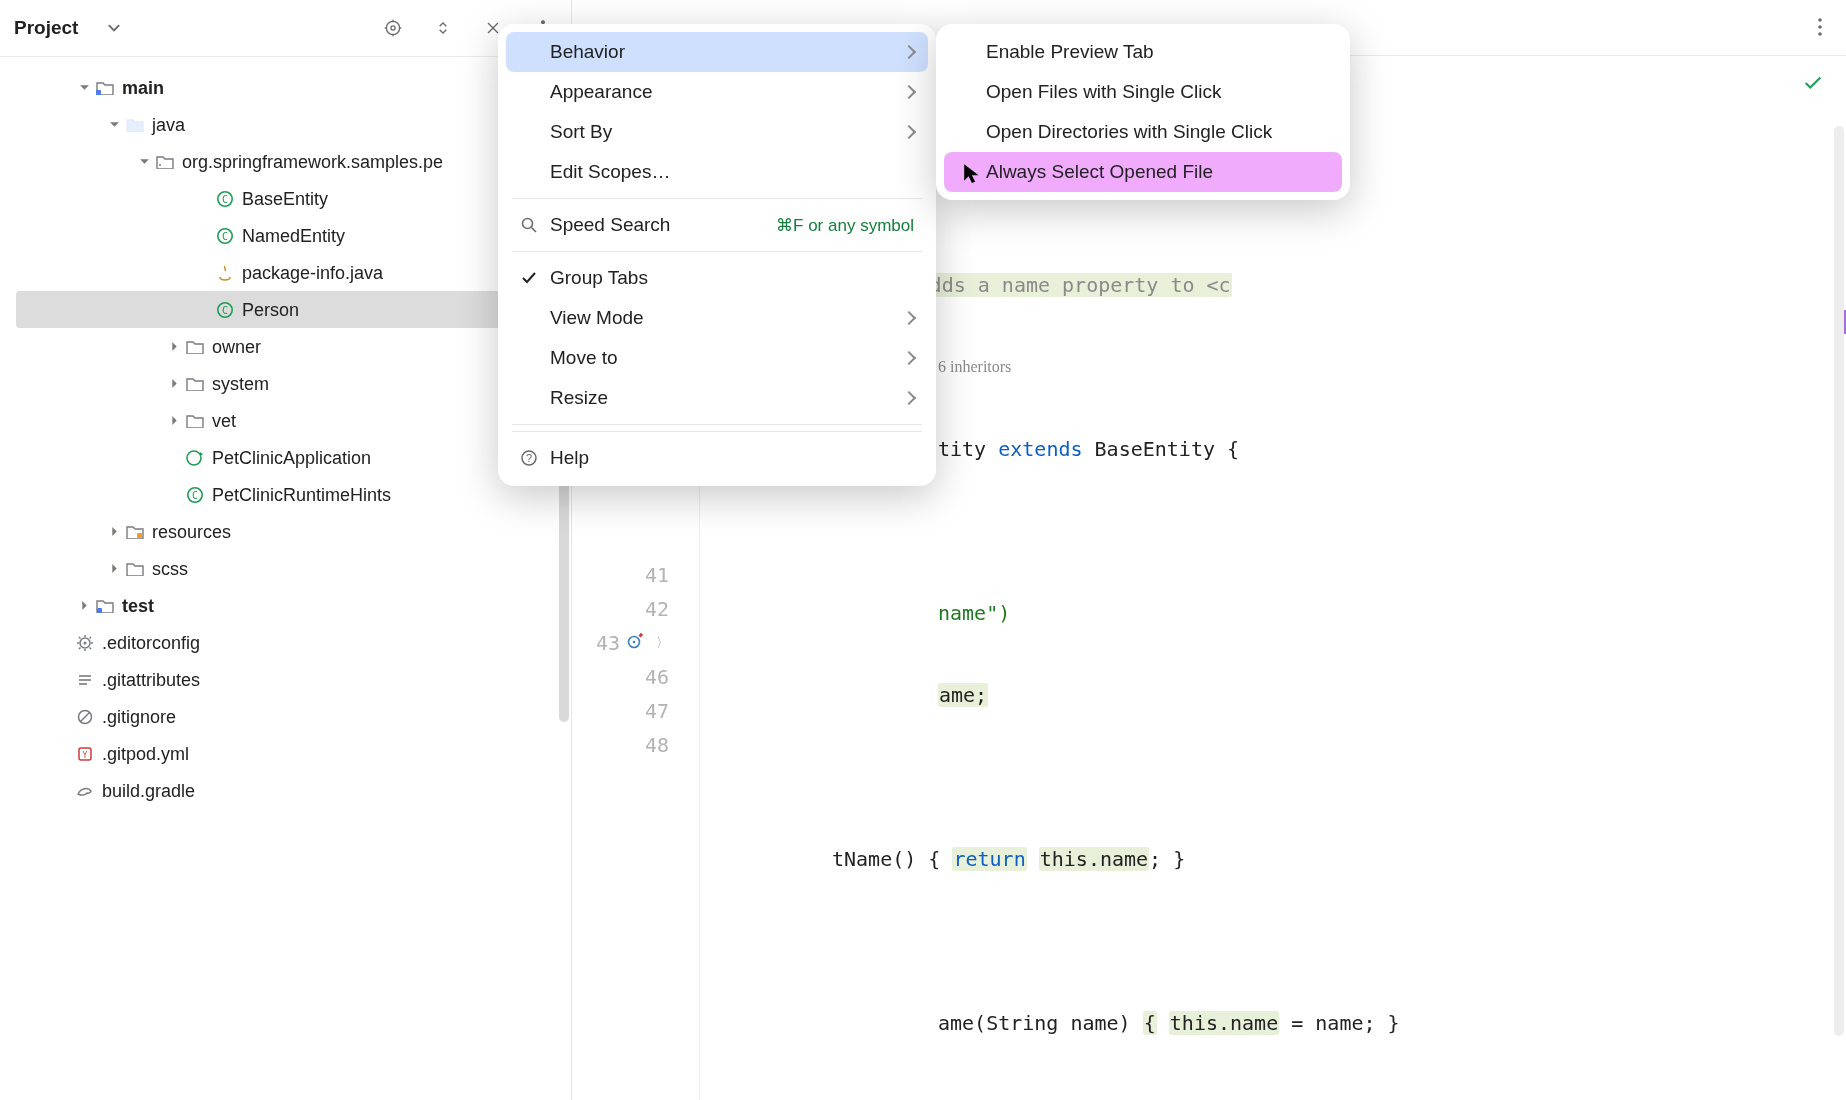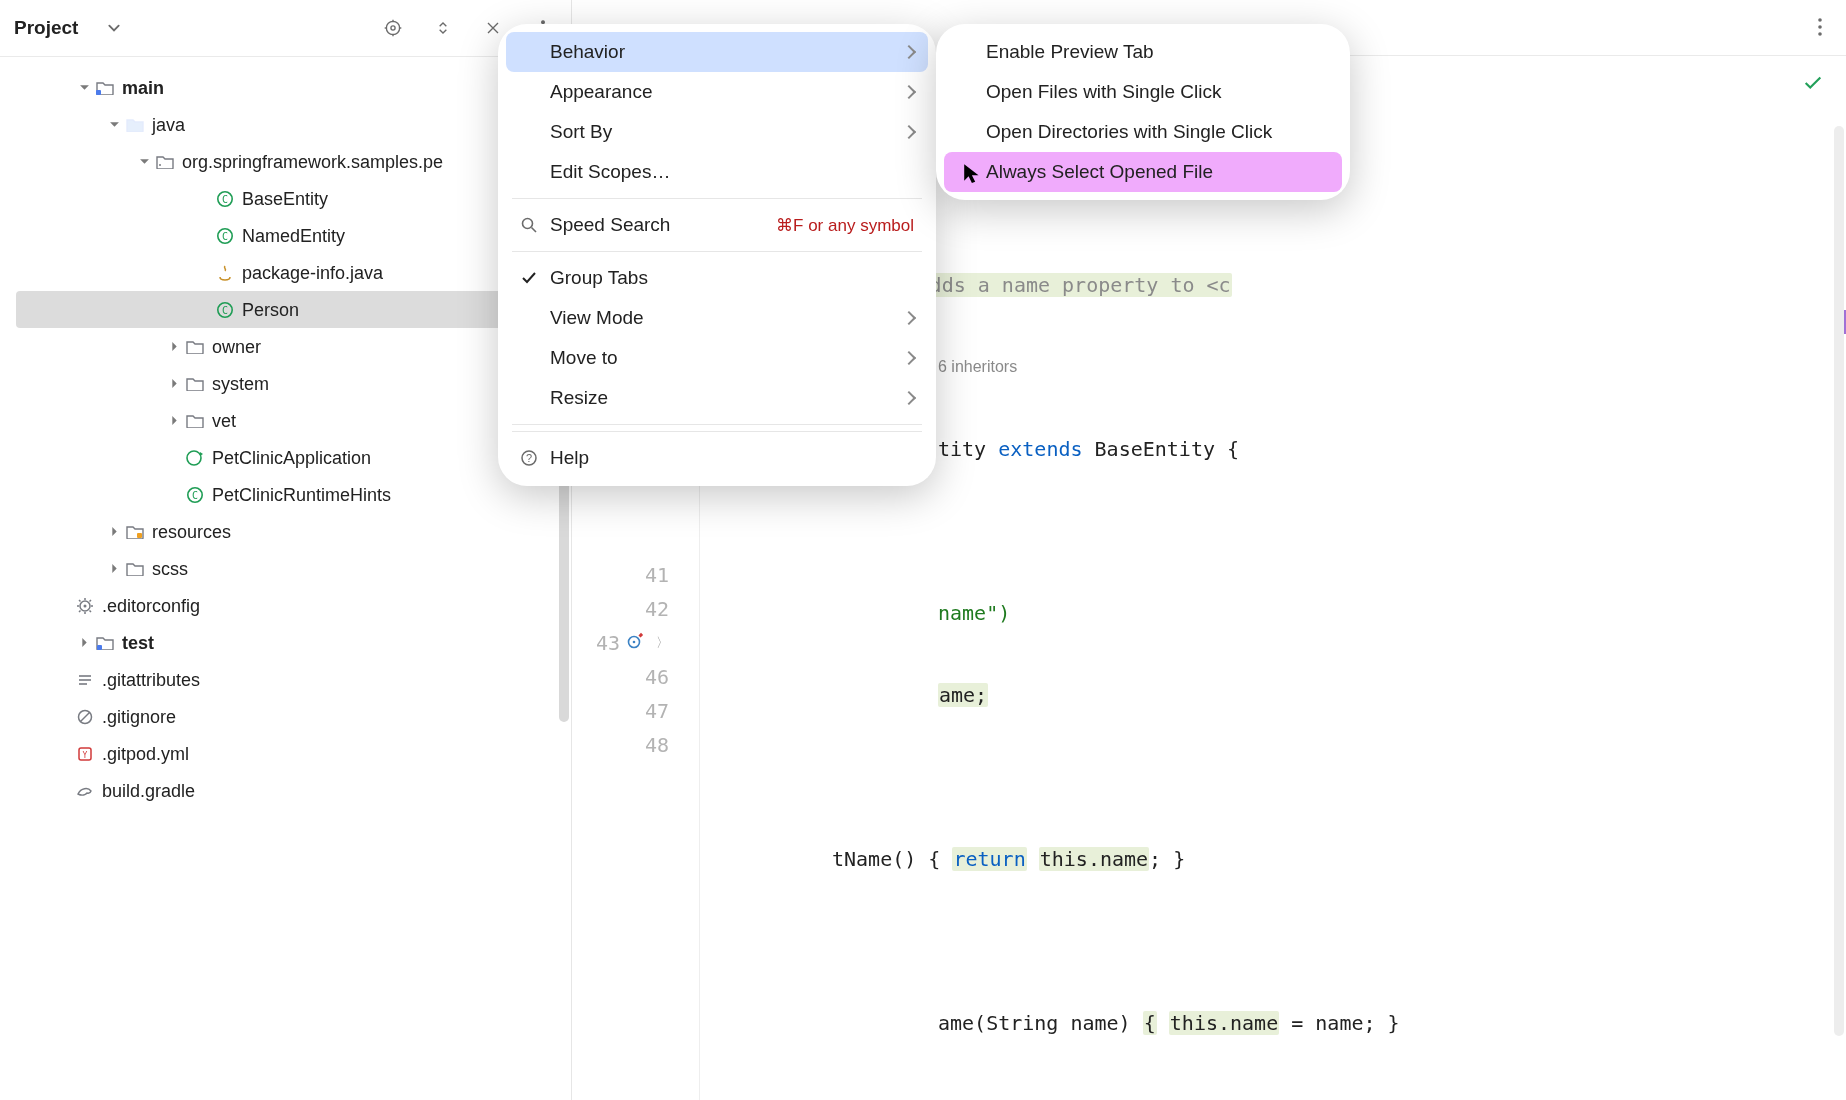--- a/index.html
+++ b/index.html
@@ -140,39 +140,39 @@
     padding-top: 152px;
     padding-left: 48px;
     white-space: pre;
     overflow: hidden;
   }
   .code .cl { height:34px; display:flex; align-items:center; }
   .kw { color:#0a60c2; }
   .str { color:#1f7a1f; }
   .warn-bg { background:#e8f0d9; border-radius:2px; padding:0 1px; }
   .ret-hl { background:#e8f0d9; border-radius:2px; padding:0 1px; }
-  .inheritor-hint { color:#8a8a8a; font-family:Liberation Sans, sans-serif; font-size:16px; margin-left: 230px; }
+  .inheritor-hint { color:#8a8a8a; font-family:Liberation Serif, serif; font-size:16px; margin-left: 230px; }
   .editor-right-marker {
     position:absolute; right:0; top:310px; width:8px; height:24px; background:#a070d6;
   }
 
   
   .proj-scrollbar {
     position:absolute; right:2px; top:102px; width:10px; height:620px; background:#d9d9d9; border-radius:5px;
   }
 
   .editor-scrollbar {
     position:absolute; right:2px; top:126px; width:10px; height:910px; background:#ededed; border-radius:5px;
   }
 
   
   .menu {
     position: absolute;
     background: #ffffff;
-    border-radius: 29px;
+    border-radius: 16px;
     box-shadow: 0 10px 40px rgba(0,0,0,.22);
     padding: 8px;
     font-size: 19px;
   }
   .menu-1 {
     left: 498px;
     top: 24px;
     width: 438px;
   }
   .menu-item {
@@ -190,21 +190,21 @@
     border-top:2px solid #8a8a8a;
     border-right:2px solid #8a8a8a;
     transform: translateY(-50%) rotate(45deg);
   }
   .menu-item.highlight { background:#cfe0ff; }
   .menu-item .lead-icon {
     position:absolute; left:12px; width:22px; display:flex; justify-content:center; color:#6b6b6b;
   }
   .menu-sep { height:1px; background:#e6e6e6; margin:6px 6px; }
   .menu-hint {
-    position:absolute; right:14px; color:#b91c1c; font-size:17px;
+    position:absolute; right:14px; color:#15803d; font-size:17px;
   }
 
   
   .menu-2 {
     left: 936px;
     top: 24px;
     width: 414px;
   }
   .submenu-item {
     display:flex; align-items:center;
@@ -459,44 +459,44 @@
       <span class="tree-icon ic-folder">
         <svg width="18" height="15" viewBox="0 0 18 15">
             <path d="M1 3h6l2 2h8v9a1 1 0 0 1-1 1H2a1 1 0 0 1-1-1z" fill="none" stroke="#787b82" stroke-width="1.4"></path>
           </svg>
       </span>
       <span class="tree-label">scss</span>
     </div>
 
     <div class="tree-row">
       <span class="tree-indent" style="width:74px"></span>
+      <span class="chevron">
+          <svg viewBox="0 0 10 10">
+            <path d="M3 1l4 4-4 4z"></path>
+          </svg>
+        </span>
+      <span class="tree-icon ic-folder-module">
+        <svg width="18" height="15" viewBox="0 0 18 15">
+            <path d="M1 3h6l2 2h8v9a1 1 0 0 1-1 1H2a1 1 0 0 1-1-1z" fill="none" stroke="#787b82" stroke-width="1.4"></path>
+            <rect x="1" y="10" width="5" height="5" fill="#4b7bec" rx="1"></rect>
+          </svg>
+      </span>
+      <span class="tree-label bold">test</span>
+    </div>
+
+    <div class="tree-row">
+      <span class="tree-indent" style="width:74px"></span>
       <span class="tree-icon ic-gear">
         <svg width="18" height="18" viewBox="0 0 18 18">
             <circle cx="9" cy="9" r="5" fill="none" stroke="#787b82" stroke-width="1.5"></circle>
             <circle cx="9" cy="9" r="1.5" fill="#787b82"></circle>
             <path d="M9 1v2M9 15v2M1 9h2M15 9h2M3 3l1.5 1.5M13.5 13.5L15 15M3 15l1.5-1.5M13.5 4.5L15 3" stroke="#787b82" stroke-width="1.5"></path>
           </svg>
       </span>
       <span class="tree-label">.editorconfig</span>
-    </div>
-
-    <div class="tree-row">
-      <span class="tree-indent" style="width:74px"></span>
-      <span class="chevron">
-          <svg viewBox="0 0 10 10">
-            <path d="M3 1l4 4-4 4z"></path>
-          </svg>
-        </span>
-      <span class="tree-icon ic-folder-module">
-        <svg width="18" height="15" viewBox="0 0 18 15">
-            <path d="M1 3h6l2 2h8v9a1 1 0 0 1-1 1H2a1 1 0 0 1-1-1z" fill="none" stroke="#787b82" stroke-width="1.4"></path>
-            <rect x="1" y="10" width="5" height="5" fill="#4b7bec" rx="1"></rect>
-          </svg>
-      </span>
-      <span class="tree-label bold">test</span>
     </div>
 
     <div class="tree-row">
       <span class="tree-indent" style="width:74px"></span>
       <span class="tree-icon ic-lines">
         <svg width="18" height="18" viewBox="0 0 18 18">
             <line x1="3" y1="5" x2="15" y2="5" stroke="#787b82" stroke-width="1.6"></line>
             <line x1="3" y1="9" x2="15" y2="9" stroke="#787b82" stroke-width="1.6"></line>
             <line x1="3" y1="13" x2="11" y2="13" stroke="#787b82" stroke-width="1.6"></line>
           </svg>

